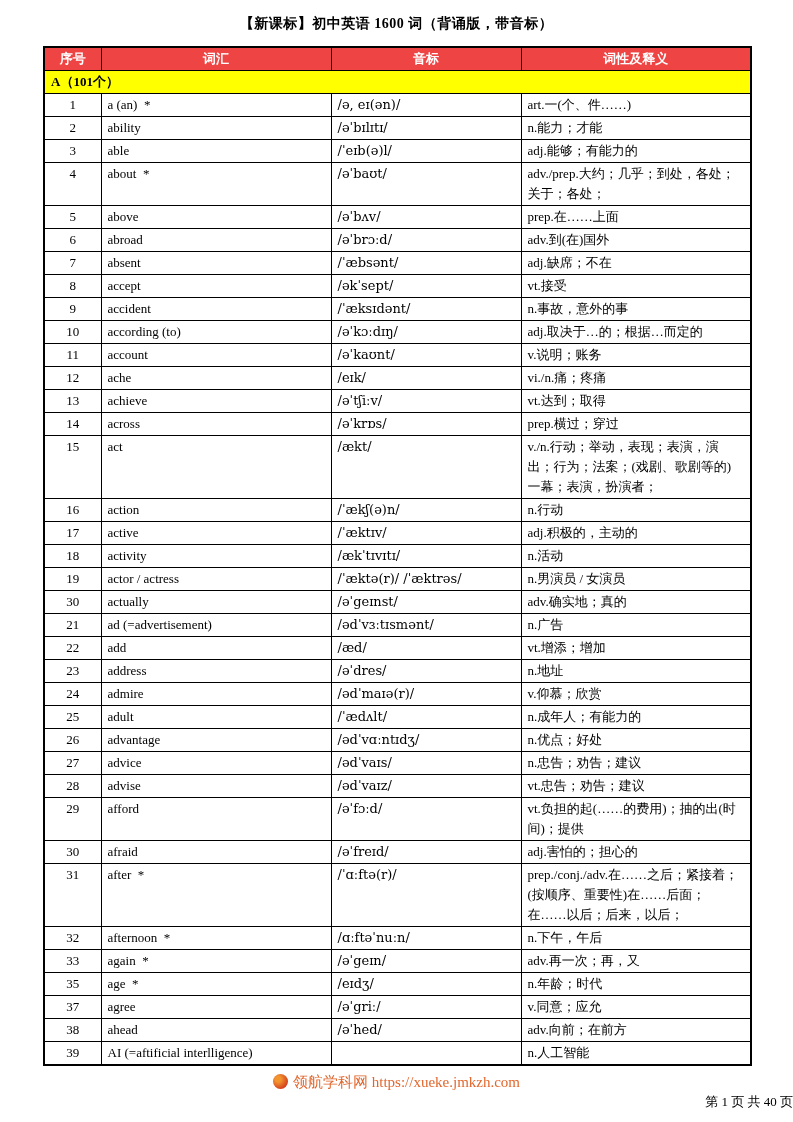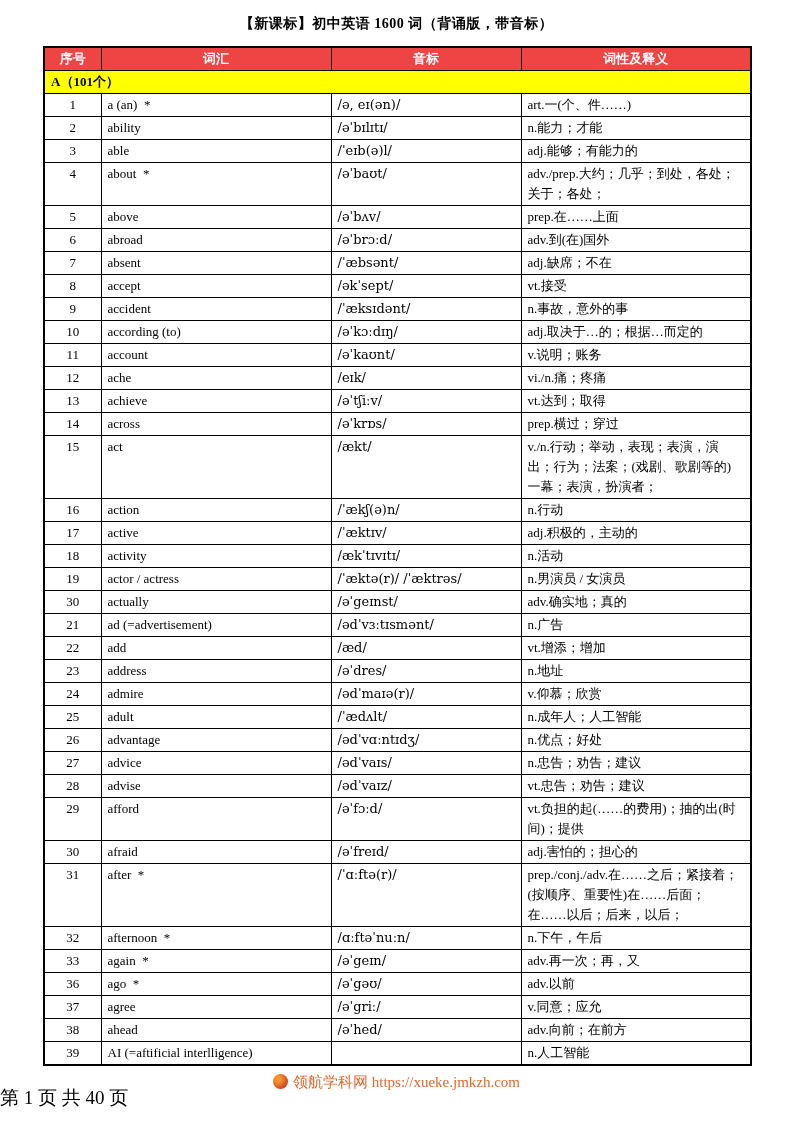--- a/index.html
+++ b/index.html
@@ -13,21 +13,21 @@
   table.vocab th, table.vocab td { border:1px solid #000; font-size:13px; line-height:20px; padding:1px 6px; vertical-align:top; overflow-wrap:break-word; }
   thead th { background:#ef4444; color:#ffffff; text-align:center; font-weight:bold; padding:1px 4px; }
   tr.section-row td { background:#ffff00; font-weight:bold; }
   td.td-no { text-align:center; padding:1px 2px; }
   td.td-word { white-space:pre-wrap; }
   td.td-ipa { font-family:"DejaVu Serif","DejaVu Sans",serif;margin-left:36px; }
 
   .footer-site { position:absolute; left:0; right:0; bottom:30px; text-align:center; color:#e2662c; font-size:15px; }
   .logo-dot { display:inline-block; width:15px; height:15px; border-radius:50%;
     background:radial-gradient(circle at 35% 35%, #f2952f 20%, #d23a1e 75%); vertical-align:-2px; margin-right:5px; }
-  .footer-page { position:absolute; left:0; right:0; bottom:11px; text-align:left; font-size:19px; color:#000; }
+  .footer-page { position:absolute; left:0; right:0; bottom:11px; text-align:right; font-size:13px; color:#000; }
 </style>
 </head>
 <body>
 
 <div class="page">
 
   <div class="doc-title">【新课标】初中英语 1600 词（背诵版，带音标）</div>
 
   <table class="vocab">
     <colgroup>
@@ -191,21 +191,21 @@
         <tr>
           <td class="td-no">24</td>
           <td class="td-word">admire</td>
           <td class="td-ipa">/ədˈmaɪə(r)/</td>
           <td class="td-meaning">v.仰慕；欣赏</td>
         </tr>
         <tr>
           <td class="td-no">25</td>
           <td class="td-word">adult</td>
           <td class="td-ipa">/ˈædʌlt/</td>
-          <td class="td-meaning">n.成年人；人工智能</td>
+          <td class="td-meaning">n.成年人；有能力的</td>
         </tr>
         <tr>
           <td class="td-no">26</td>
           <td class="td-word">advantage</td>
           <td class="td-ipa">/ədˈvɑːntɪdʒ/</td>
           <td class="td-meaning">n.优点；好处</td>
         </tr>
         <tr>
           <td class="td-no">27</td>
           <td class="td-word">advice</td>
@@ -242,24 +242,24 @@
           <td class="td-ipa">/ɑːftəˈnuːn/</td>
           <td class="td-meaning">n.下午，午后</td>
         </tr>
         <tr>
           <td class="td-no">33</td>
           <td class="td-word">again  *</td>
           <td class="td-ipa">/əˈgeɪn/</td>
           <td class="td-meaning">adv.再一次；再，又</td>
         </tr>
         <tr>
-          <td class="td-no">36</td>
-          <td class="td-word">ago  *</td>
-          <td class="td-ipa">/əˈgəʊ/</td>
-          <td class="td-meaning">adv.以前</td>
+          <td class="td-no">35</td>
+          <td class="td-word">age  *</td>
+          <td class="td-ipa">/eɪdʒ/</td>
+          <td class="td-meaning">n.年龄；时代</td>
         </tr>
         <tr>
           <td class="td-no">37</td>
           <td class="td-word">agree</td>
           <td class="td-ipa">/əˈgriː/</td>
           <td class="td-meaning">v.同意；应允</td>
         </tr>
         <tr>
           <td class="td-no">38</td>
           <td class="td-word">ahead</td>

